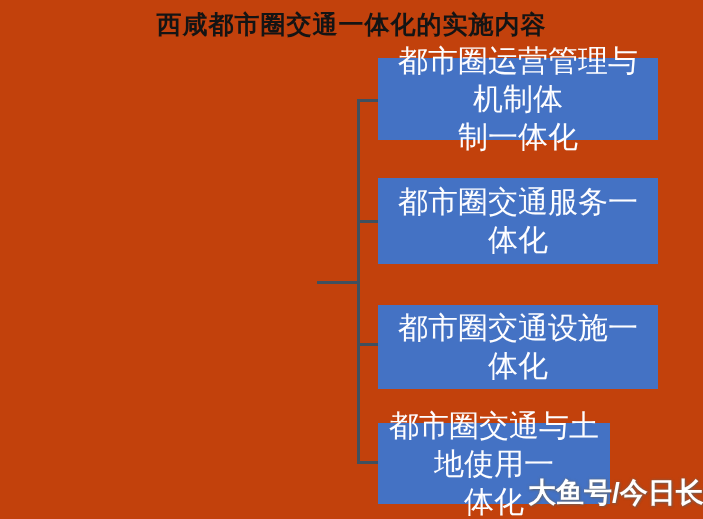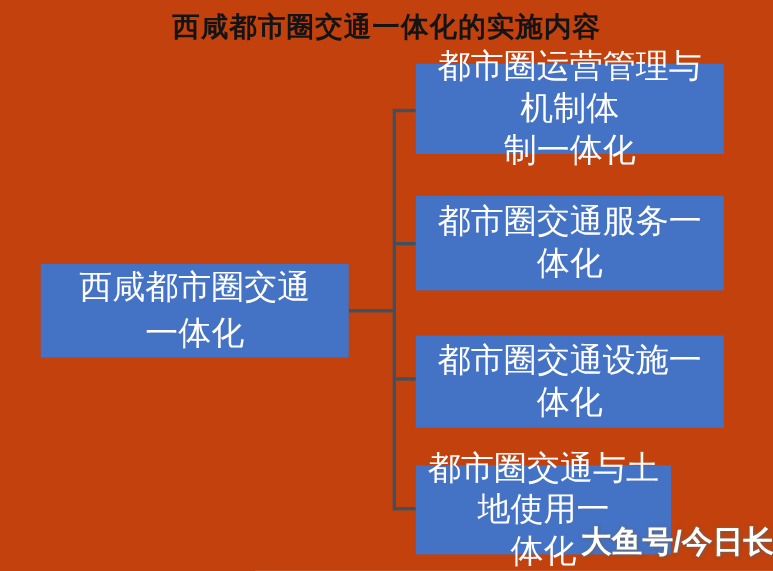--- a/index.html
+++ b/index.html
@@ -81,22 +81,20 @@
 
   <div class="diagram-title">西咸都市圈交通一体化的实施内容</div>
 
   <div class="connector conn-v"></div>
   <div class="connector conn-h-root"></div>
   <div class="connector conn-h-b0"></div>
   <div class="connector conn-h-b1"></div>
   <div class="connector conn-h-b2"></div>
   <div class="connector conn-h-b3"></div>
 
-  <div class="node node-root">西咸都市圈交通
-一体化</div>
 
   <div class="node node-b0">都市圈运营管理与机制体
 制一体化</div>
 
   <div class="node node-b1">都市圈交通服务一体化</div>
 
   <div class="node node-b2">都市圈交通设施一体化</div>
 
   <div class="node node-b3">都市圈交通与土地使用一
 体化</div>

